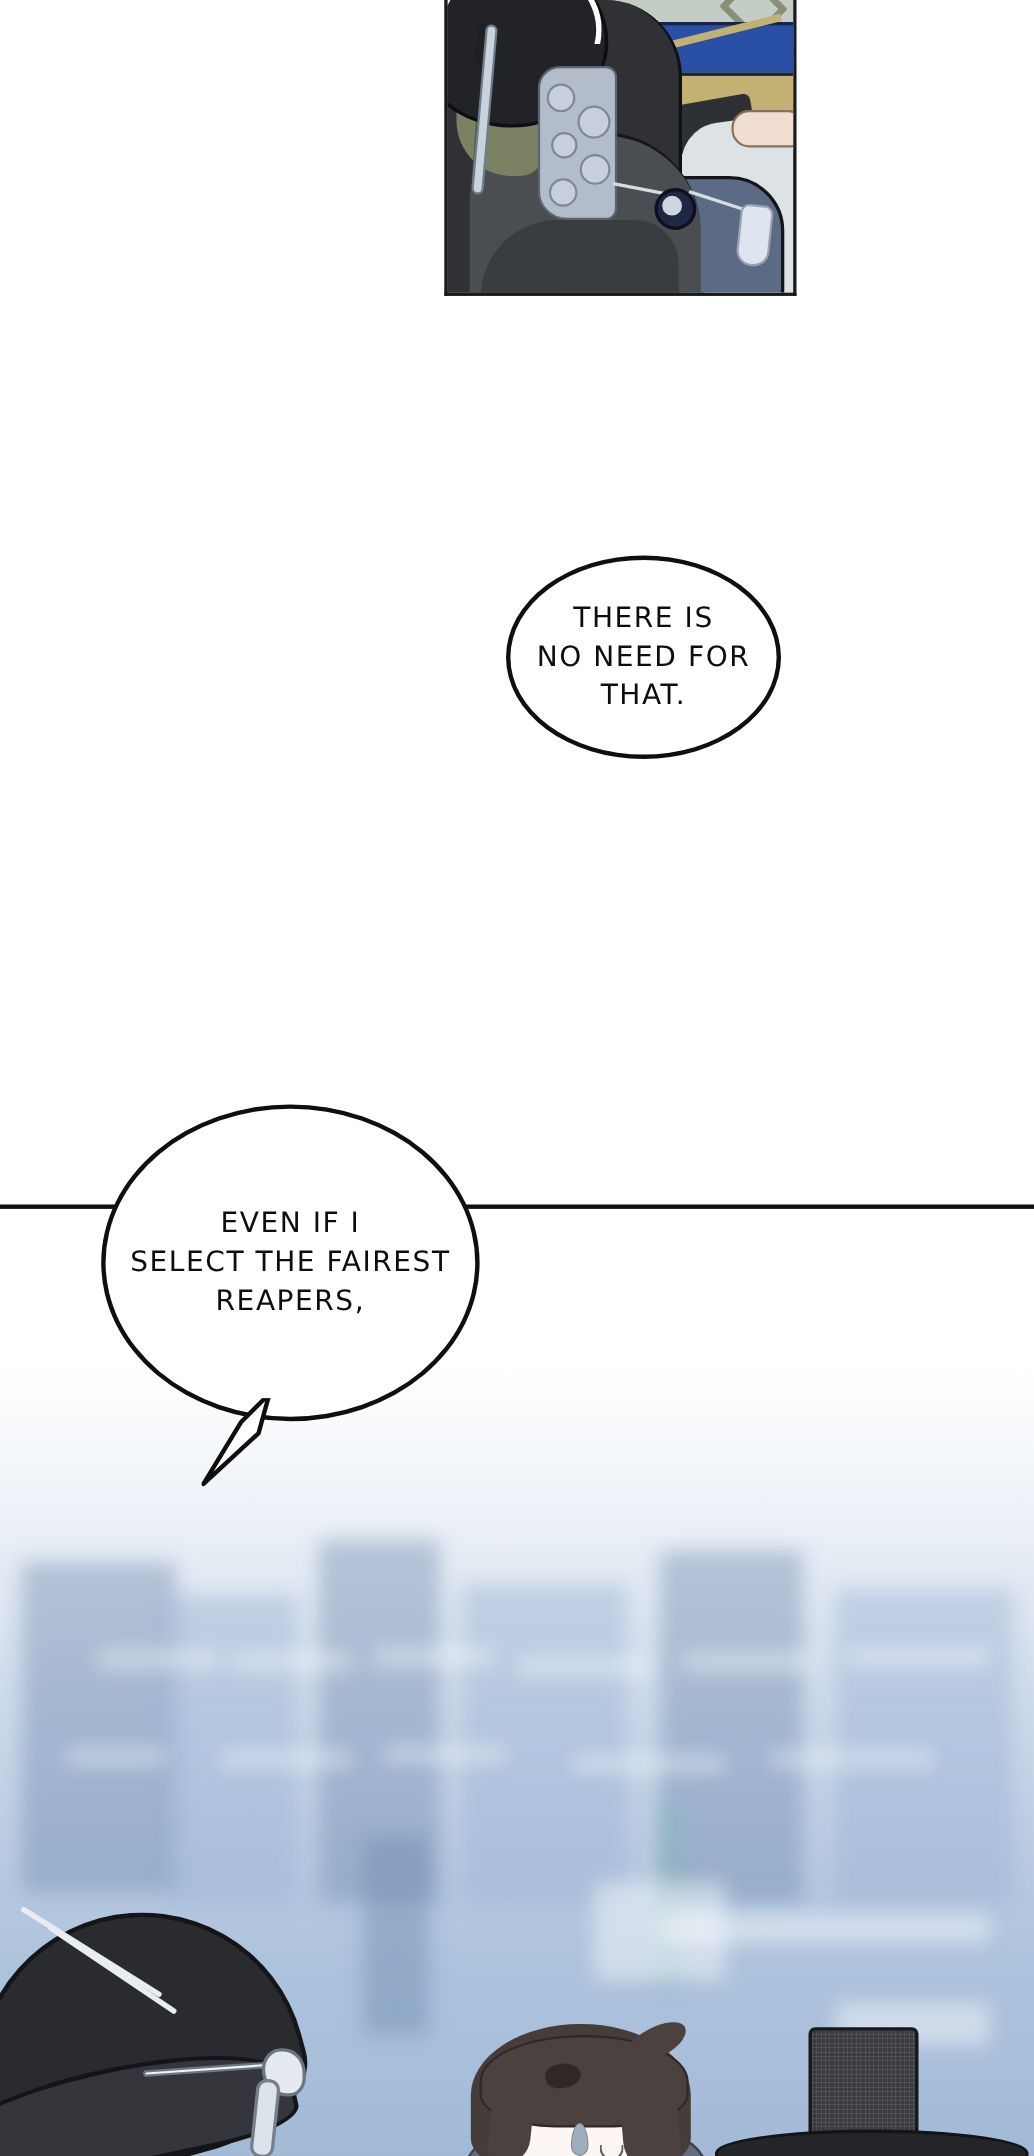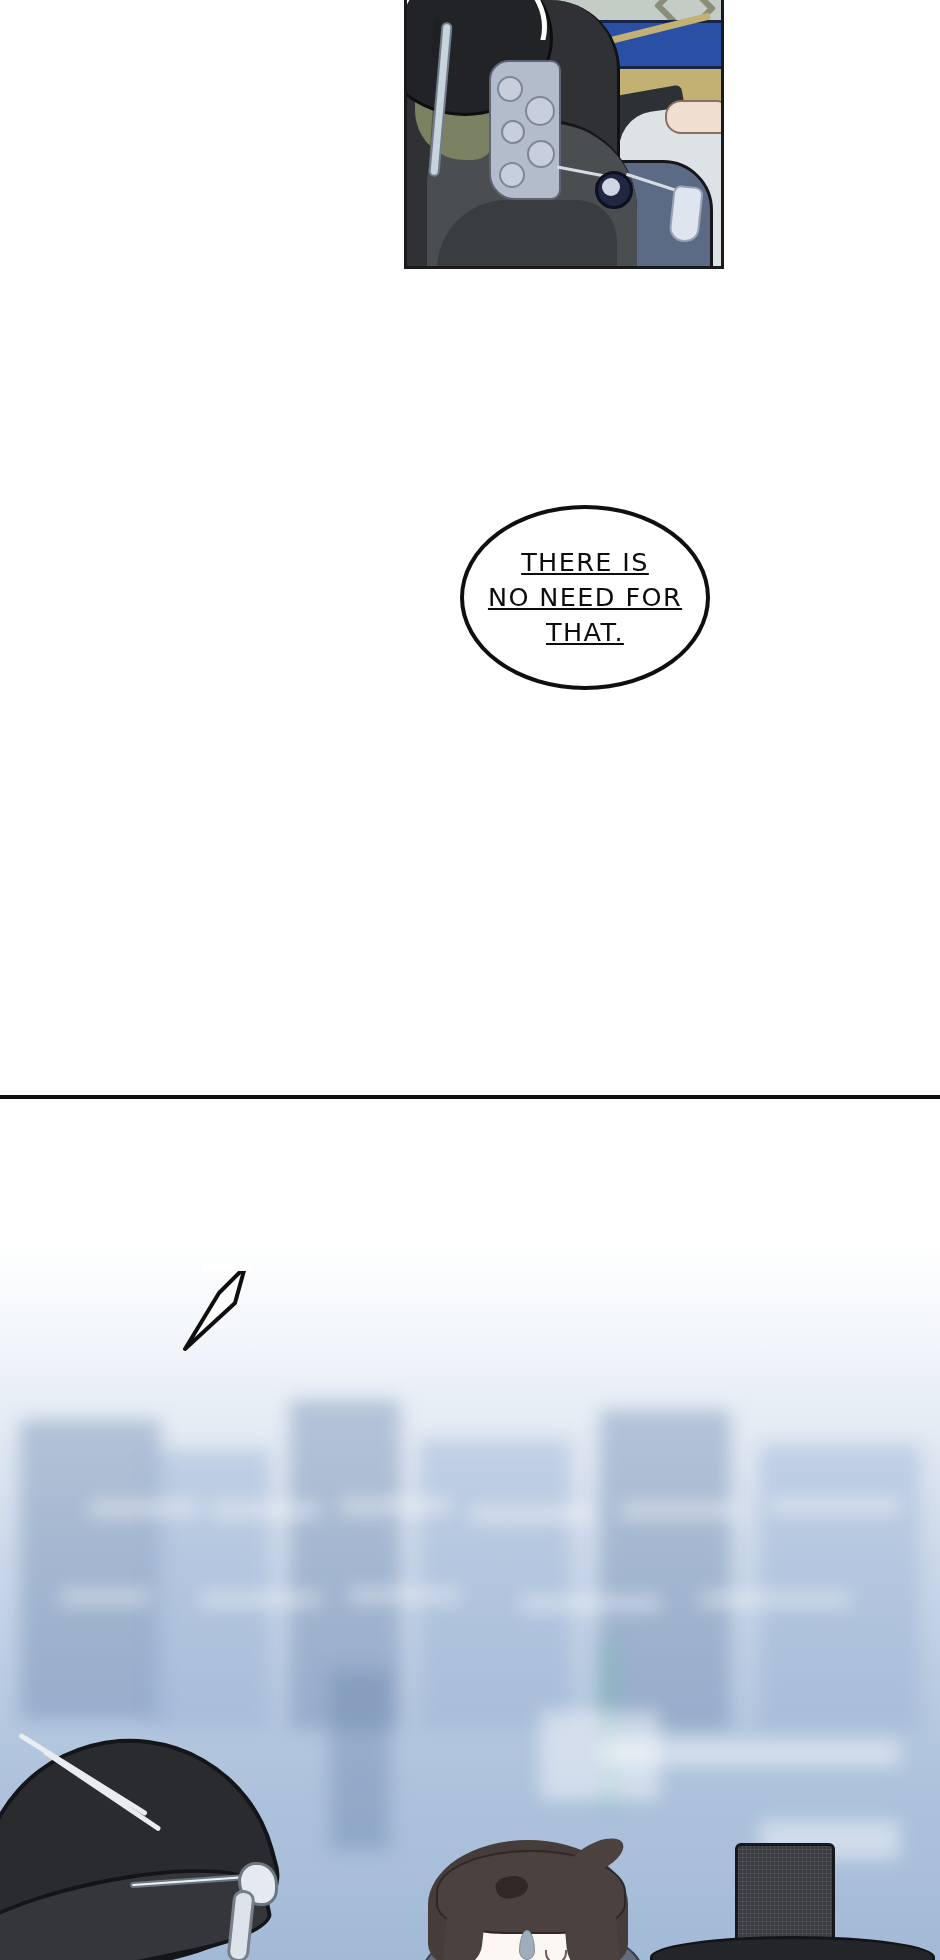--- a/index.html
+++ b/index.html
@@ -250,21 +250,21 @@
     width: 386px; height: 285px;
     z-index: 6;
   }
   #bubble-1 .txt { font-size: 25.5px; }
 
   #bubble-2 {
     left: 460px; top: 505px;
     width: 250px; height: 185px;
     z-index: 7;
   }
-  #bubble-2 .txt { font-size: 25.5px; text-decoration: underline; }
+  #bubble-2 .txt { font-size: 25.5px; }
 
   #bubble-3 {
     left: 92px; top: 1004px;
     width: 344px; height: 288px;
     z-index: 7;
   }
   #bubble-3 .txt { font-size: 25.5px; }
 
   
   .tail3 {
@@ -565,19 +565,24 @@
   <div class="fg hat-right"></div>
   <div class="fg hat-right-brim"></div>
 
 
   <div class="bubble" id="bubble-2">
     <span class="txt">THERE IS
 NO NEED FOR
 THAT.</span>
   </div>
 
+  <div class="bubble" id="bubble-3">
+    <span class="txt">EVEN IF I
+SELECT THE FAIREST
+REAPERS,</span>
+  </div>
 
   <svg class="tail3" viewBox="0 0 70 90">
     <polygon points="62,4 52,40 2,86 36,30" fill="#ffffff" stroke="#0f0f0f" stroke-width="4" stroke-linejoin="round"></polygon>
     <rect x="20" y="0" width="48" height="8" fill="#ffffff"></rect>
   </svg>
 
 </div>
 
 </body></html>

